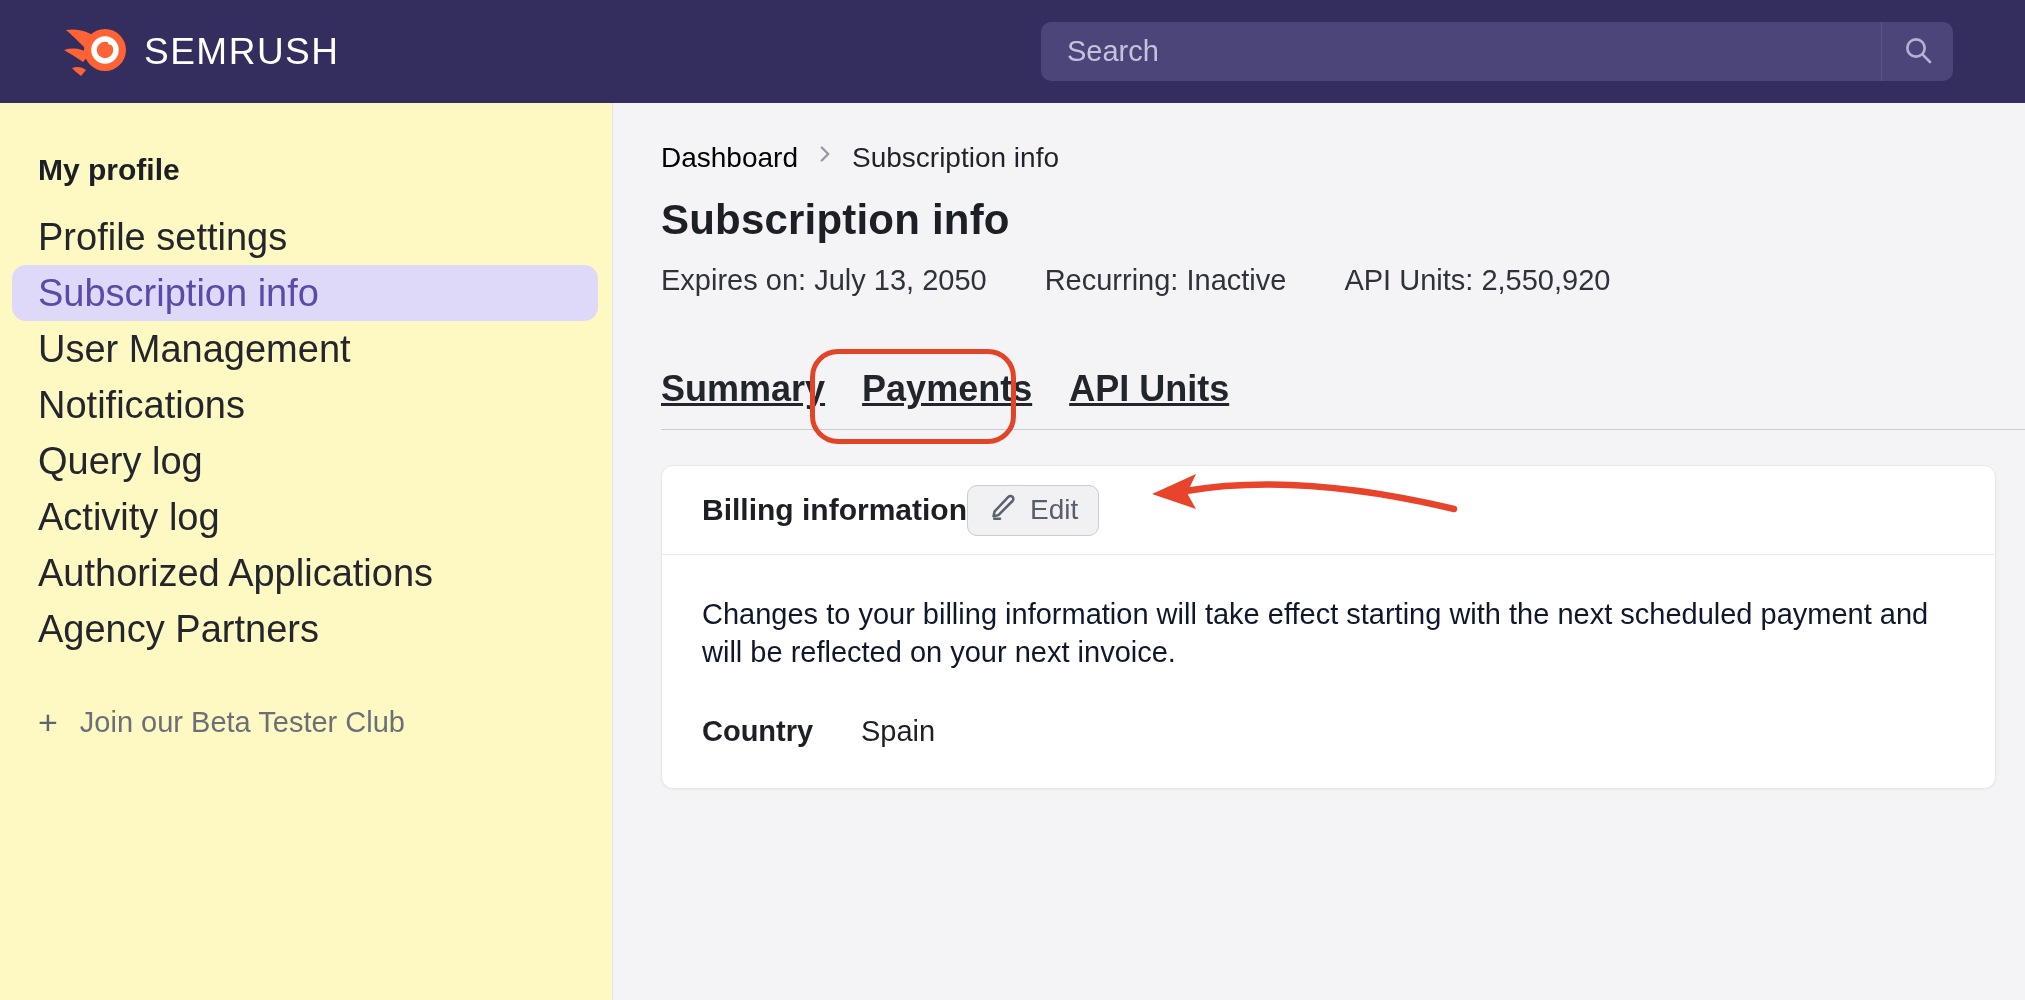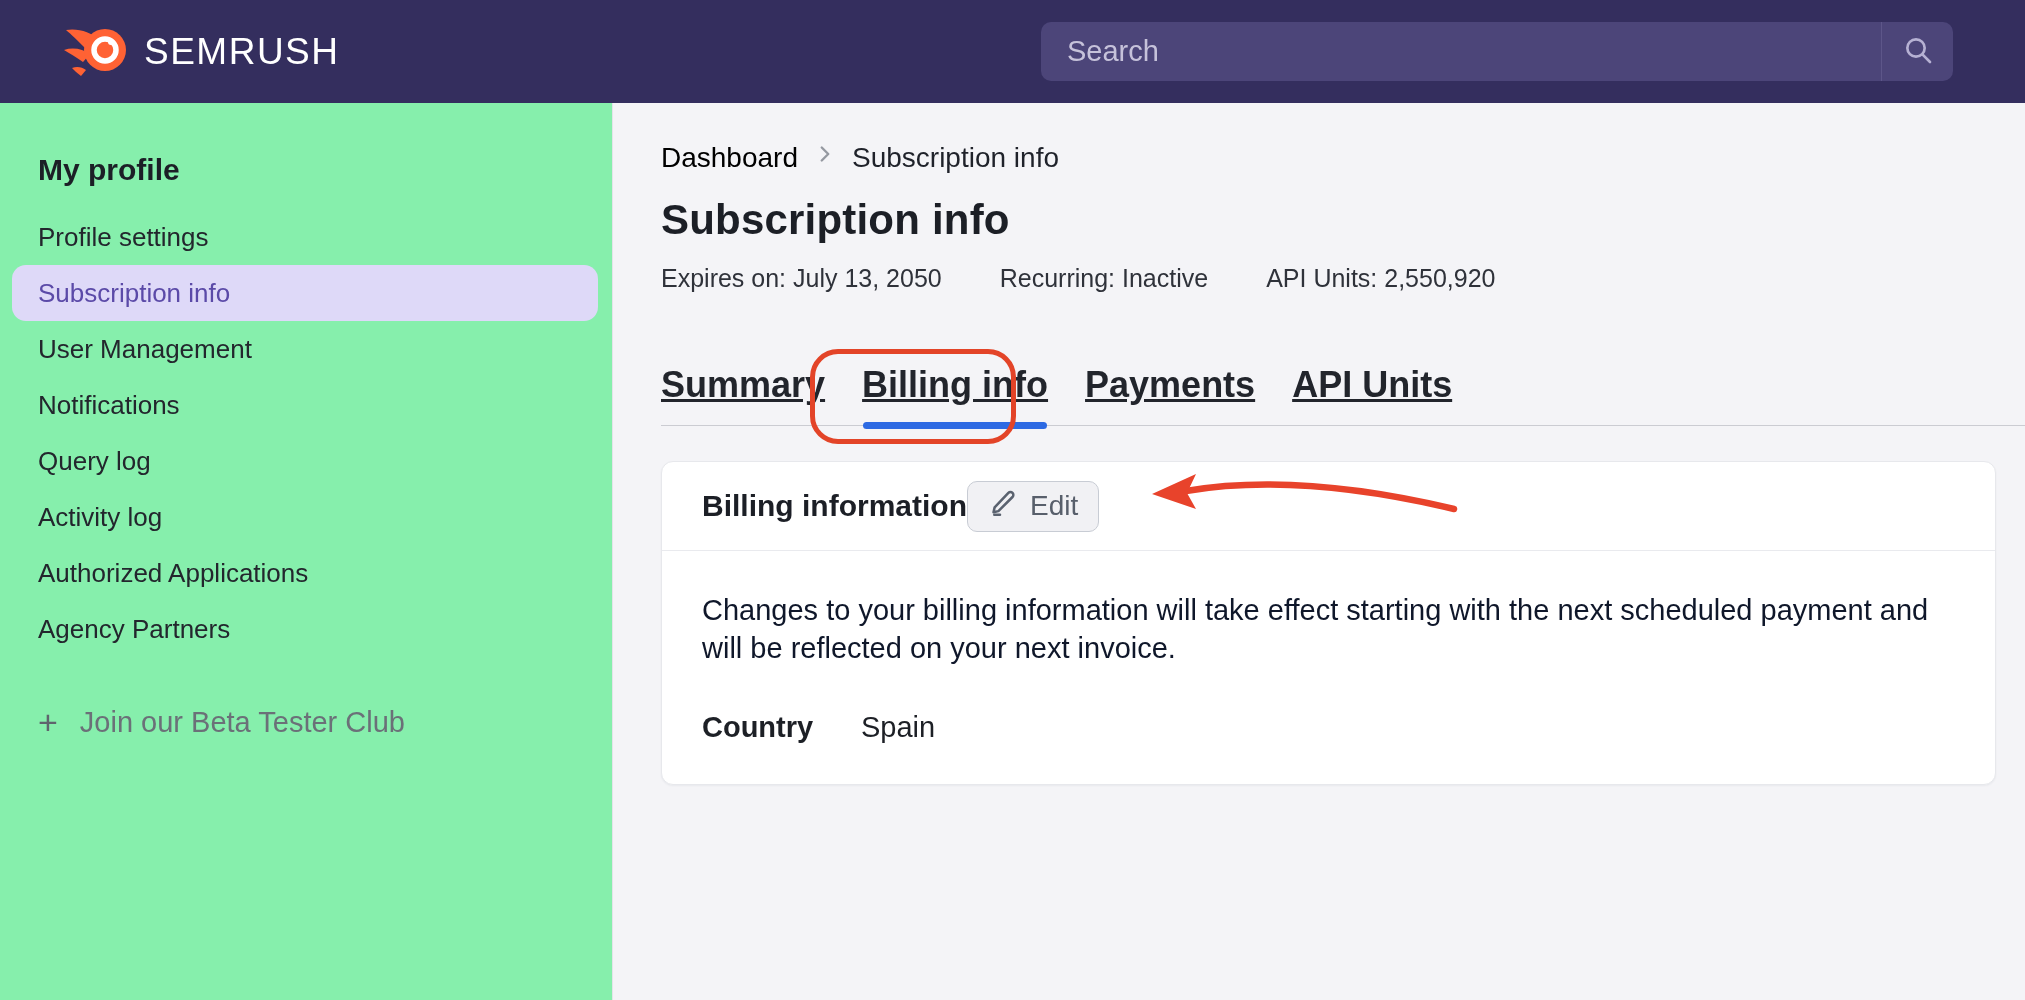--- a/index.html
+++ b/index.html
@@ -35,44 +35,44 @@
   .search-btn {
     width:71px; background:transparent; border:none; cursor:pointer;
     display:flex; align-items:center; justify-content:center;
   }
 
   
   .shell { display:flex; height:897px; }
 
   
   .sidebar {
-    width:613px; background:#86efac;
+    width:613px; background:#fef9c3;
     border-right:1px solid #e3e4e9;
     padding:50px 14px 0 12px;
   }
   .sidebar-title { font-size:30px; font-weight:bold; color:#1c1f26; margin:0 0 22px 26px; }
   .nav-item {
     height:56px; display:flex; align-items:center;
     padding:0 26px; border-radius:14px;
-    font-size:26px; color:#23262d; cursor:pointer;
+    font-size:38px; color:#23262d; cursor:pointer;
   }
   .nav-item.active { background:#ded9f8; color:#5b4aa8; }
   .beta-row {
     margin:48px 0 0 26px; display:flex; align-items:center; gap:22px;
     color:#6b7078; font-size:29px; cursor:pointer;
   }
   .plus-glyph { font-size:34px; color:#5f646d; line-height:1; }
 
   
   .main { flex:1; padding:38px 0 0 48px; position:relative; }
   .breadcrumb { display:flex; align-items:center; gap:14px; font-size:28px; }
   .crumb-link { color:#000000; cursor:pointer; }
   .crumb-current { color:#1f222a; }
   .page-title { margin-top:22px; font-size:42px; font-weight:bold; color:#1c1f26; letter-spacing:.2px; }
-  .meta-row { display:flex; column-gap:58px; margin-top:20px; font-size:25px; color:#2f323a; }
+  .meta-row { display:flex; column-gap:58px; margin-top:20px; font-size:29px; color:#2f323a; }
 
   .tabs {
     display:flex; gap:37px; margin-top:62px; padding-top:15px;
     border-bottom:1px solid #cbccd2;
   }
   .tab {
     position:relative; font-size:36px; font-weight:bold; color:#22252c;
     padding-bottom:25px; cursor:pointer; line-height:30px;text-decoration:underline;
   }
   .tab.active::after {
@@ -189,21 +189,20 @@
     <div class="page-title">Subscription info</div>
 
     <div class="meta-row">
       <span>Expires on: July 13, 2050</span>
       <span>Recurring: Inactive</span>
       <span>API Units: 2,550,920</span>
     </div>
 
     <div class="tabs">
       <div class="tab">Summary</div>
-      <div class="tab active">Billing info</div>
       <div class="tab">Payments</div>
       <div class="tab">API Units</div>
     </div>
 
     <div class="card">
       <div class="card-header">
         <span class="card-title">Billing information</span>
         <button class="edit-btn">
           <span>
             <svg width="30" height="30" viewBox="0 0 24 24" fill="none" stroke="#5a626f" stroke-width="2" stroke-linecap="round" stroke-linejoin="round">

